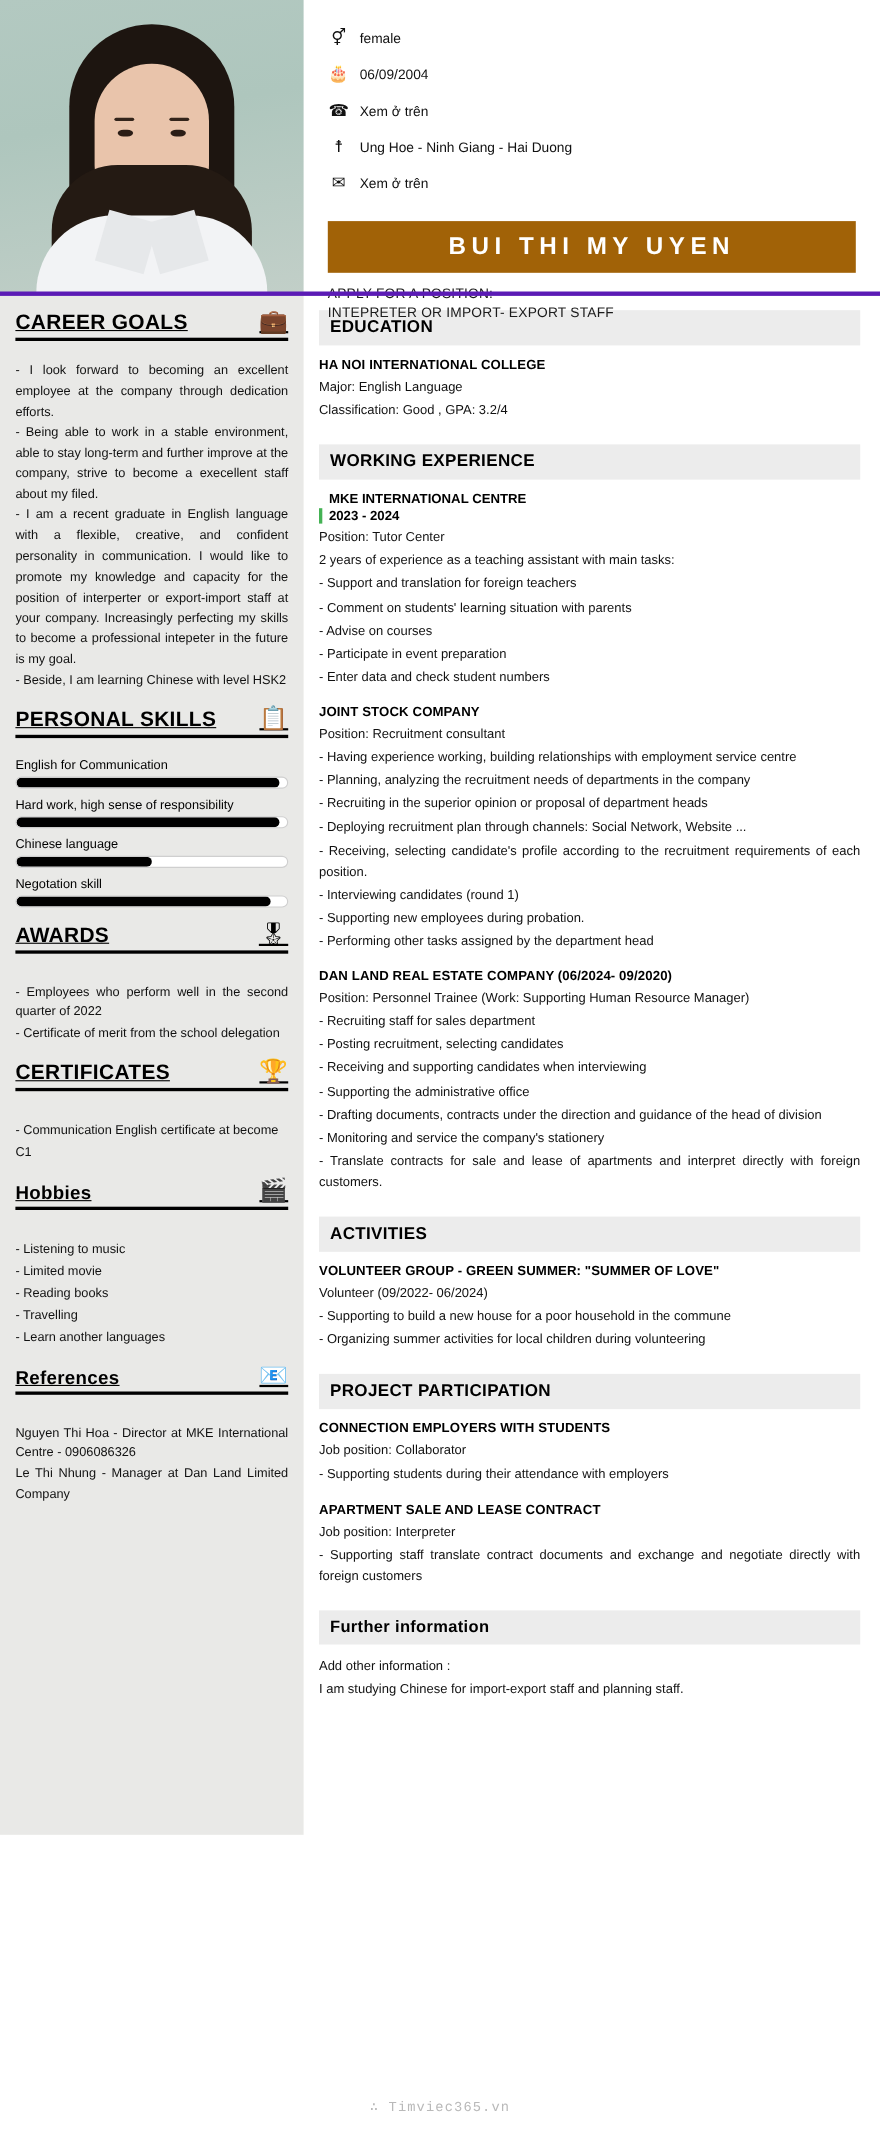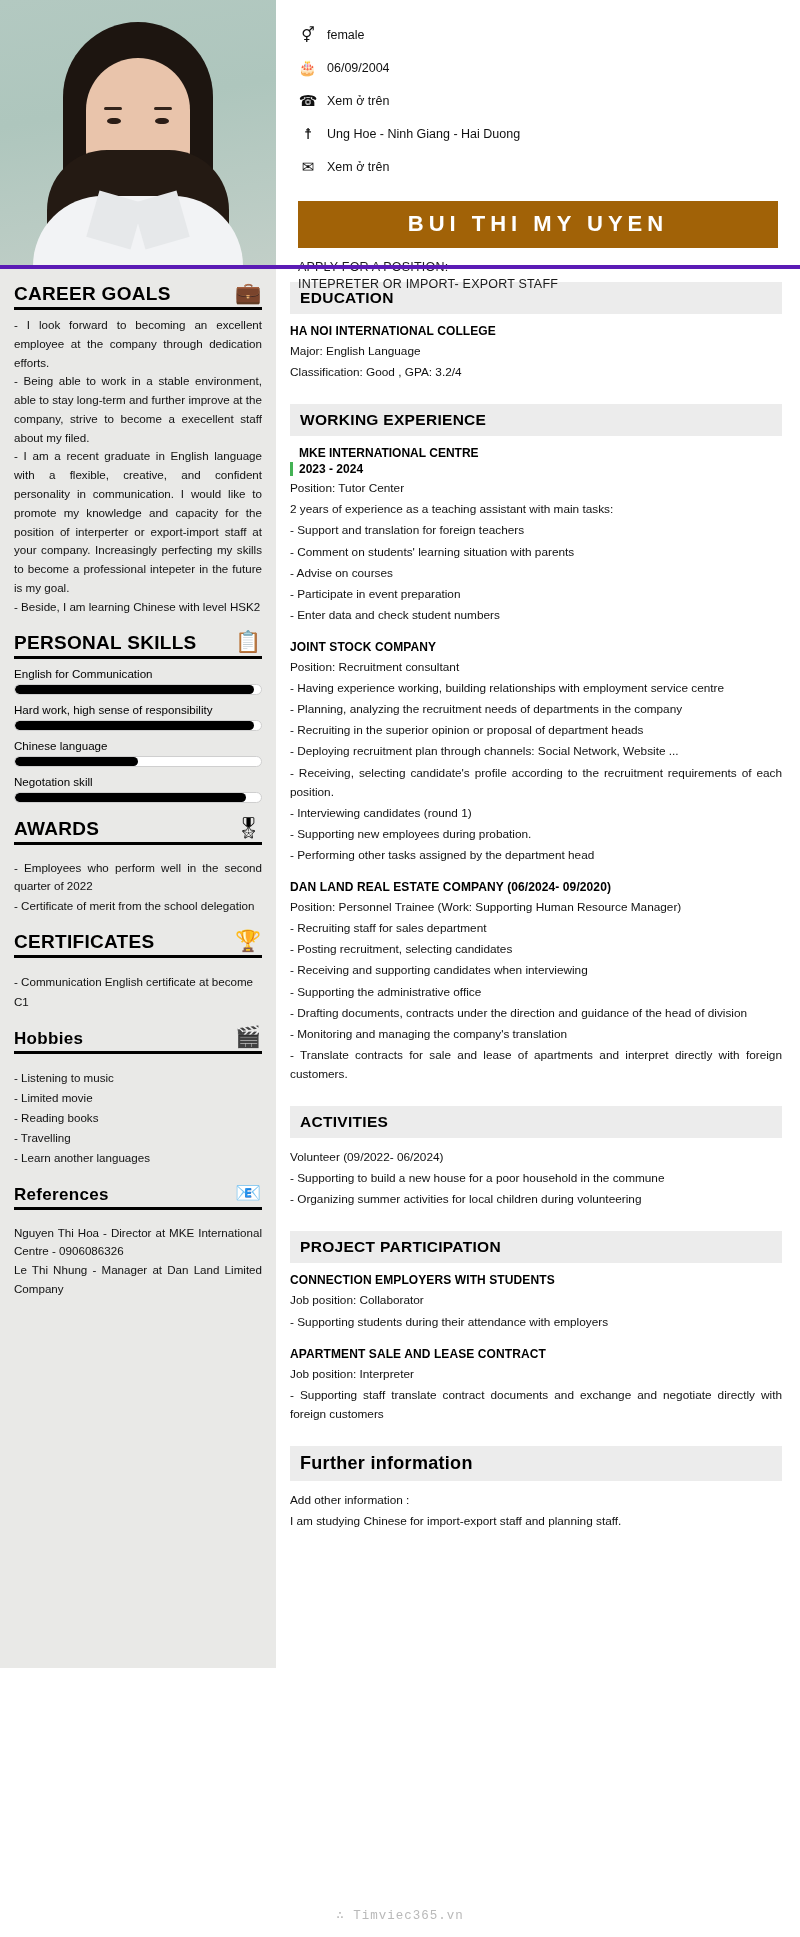--- a/index.html
+++ b/index.html
@@ -109,21 +109,22 @@
   .sidebar {
     width:276px; flex:0 0 276px;
     background:#e9e9e7;
     padding: 14px 14px 22px 14px;
     min-height:1400px;
   }
   .sb-head {
     display:flex; align-items:flex-end; justify-content:space-between;
     border-bottom:3px solid #000;
     padding-bottom:2px;
-    margin-bottom:6px;
+    margin-bottom:18px;
+    text-decoration:underline;
   }
   .sb-title { font-size:19px; font-weight:bold; letter-spacing:.3px; }
   .sb-title.small { font-size:17px; }
   .sb-ico { font-size:21px; line-height:1; margin-bottom:2px; }
   .sb-text {
     font-size:11.6px; line-height:1.62; text-align:justify; color:#111;
   }
   .sb-list { font-size:11.6px; line-height:1.72; color:#111; }
   .sb-gap { height:14px; }
   .sb-gap-sm { height:8px; }
@@ -136,21 +137,21 @@
   }
   .bar-fill { height:100%; background:#000000; border-radius:6px; }
 
   
   .main { flex:1; padding: 14px 18px 10px 14px; }
   .sec-head {
     background:#ececec;
     font-size:15.5px; font-weight:bold; letter-spacing:.3px;
     padding:7px 10px; margin-bottom:10px;
   }
-  .sec-head.light { font-weight:bold; font-size:18px; }
+  .sec-head.light { font-weight:bold; font-size:15px; }
   .m-org { font-size:12px; font-weight:bold; letter-spacing:.1px; margin-bottom:4px; }
   .m-line { font-size:11.8px; line-height:1.62; color:#111; margin-bottom:2px; }
   .m-just { text-align:justify; }
   .m-gap { height:13px; }
   .m-gap-lg { height:20px; }
 
   .job-head { display:flex; gap:6px; margin-bottom:3px; }
   .job-bar { width:3px; background:#44b254; flex:0 0 3px; margin-top:16px; }
   .job-titles { }
   .job-name { font-size:12px; font-weight:bold; }
@@ -354,27 +355,28 @@
     <div class="m-gap"></div>
 
     <div>
       <div class="m-org">DAN LAND REAL ESTATE COMPANY (06/2024- 09/2020)</div>
       <div class="m-line m-just">Position: Personnel Trainee (Work: Supporting Human Resource Manager)</div>
       <div class="m-line">- Recruiting staff for sales department</div>
       <div class="m-line">- Posting recruitment, selecting candidates</div>
       <div class="m-line">- Receiving and supporting candidates when interviewing</div>
       <div class="m-line">- Supporting the administrative office</div>
       <div class="m-line m-just">- Drafting documents, contracts under the direction and guidance of the head of division</div>
-      <div class="m-line">- Monitoring and managing the company's translation</div>
+      <div class="m-line">- Monitoring and service the company's stationery</div>
       <div class="m-line m-just">- Translate contracts for sale and lease of apartments and interpret directly with foreign customers.</div>
     </div>
 
     <div class="m-gap-lg"></div>
 
     <div class="sec-head">ACTIVITIES</div>
+    <div class="m-org">VOLUNTEER GROUP - GREEN SUMMER: "SUMMER OF LOVE"</div>
     <div class="m-line">Volunteer (09/2022- 06/2024)</div>
     <div class="m-line m-just">- Supporting to build a new house for a poor household in the commune</div>
     <div class="m-line">- Organizing summer activities for local children during volunteering</div>
 
     <div class="m-gap-lg"></div>
 
     <div class="sec-head">PROJECT PARTICIPATION</div>
     <div>
       <div class="m-org">CONNECTION EMPLOYERS WITH STUDENTS</div>
       <div class="m-line">Job position: Collaborator</div>

